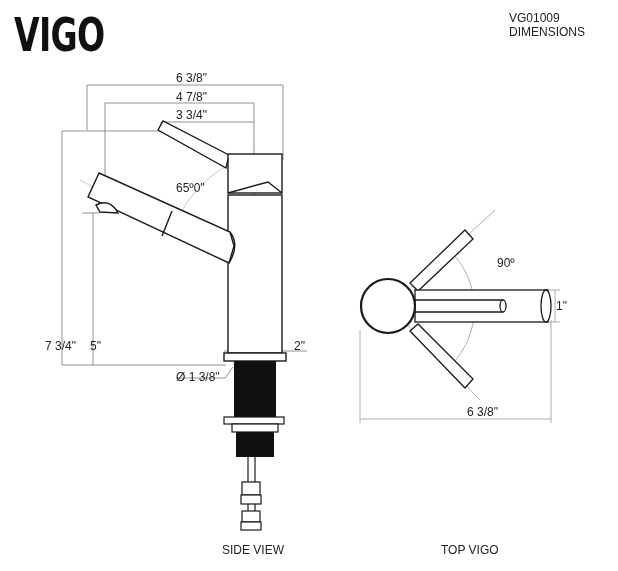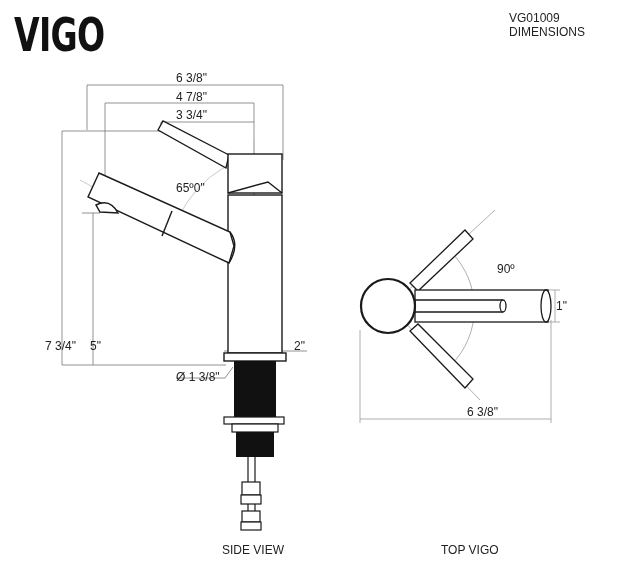--- a/index.html
+++ b/index.html
@@ -102,18 +102,18 @@
 
 <div class="lbl" style="left:176px;top:71px;">6 3/8"</div>
 <div class="lbl" style="left:176px;top:90px;">4 7/8"</div>
 <div class="lbl" style="left:176px;top:108px;">3 3/4"</div>
 <div class="lbl" style="left:176px;top:181px;">65º0"</div>
 <div class="lbl" style="left:45px;top:339px;">7 3/4"</div>
 <div class="lbl" style="left:90px;top:339px;">5"</div>
 <div class="lbl" style="left:294px;top:339px;">2"</div>
 <div class="lbl" style="left:176px;top:370px;">Ø 1 3/8"</div>
 
-<div class="lbl" style="left:466px;top:262px;padding-left:31px;">90º</div>
+<div class="lbl" style="left:466px;top:256px;padding-left:31px;">90º</div>
 <div class="lbl" style="left:556px;top:299px;">1"</div>
 <div class="lbl" style="left:467px;top:405px;">6 3/8"</div>
 
 <div class="view-label" style="left:222px;top:543px;">SIDE VIEW</div>
 <div class="view-label" style="left:441px;top:543px;">TOP VIGO</div>
 
 </body></html>

